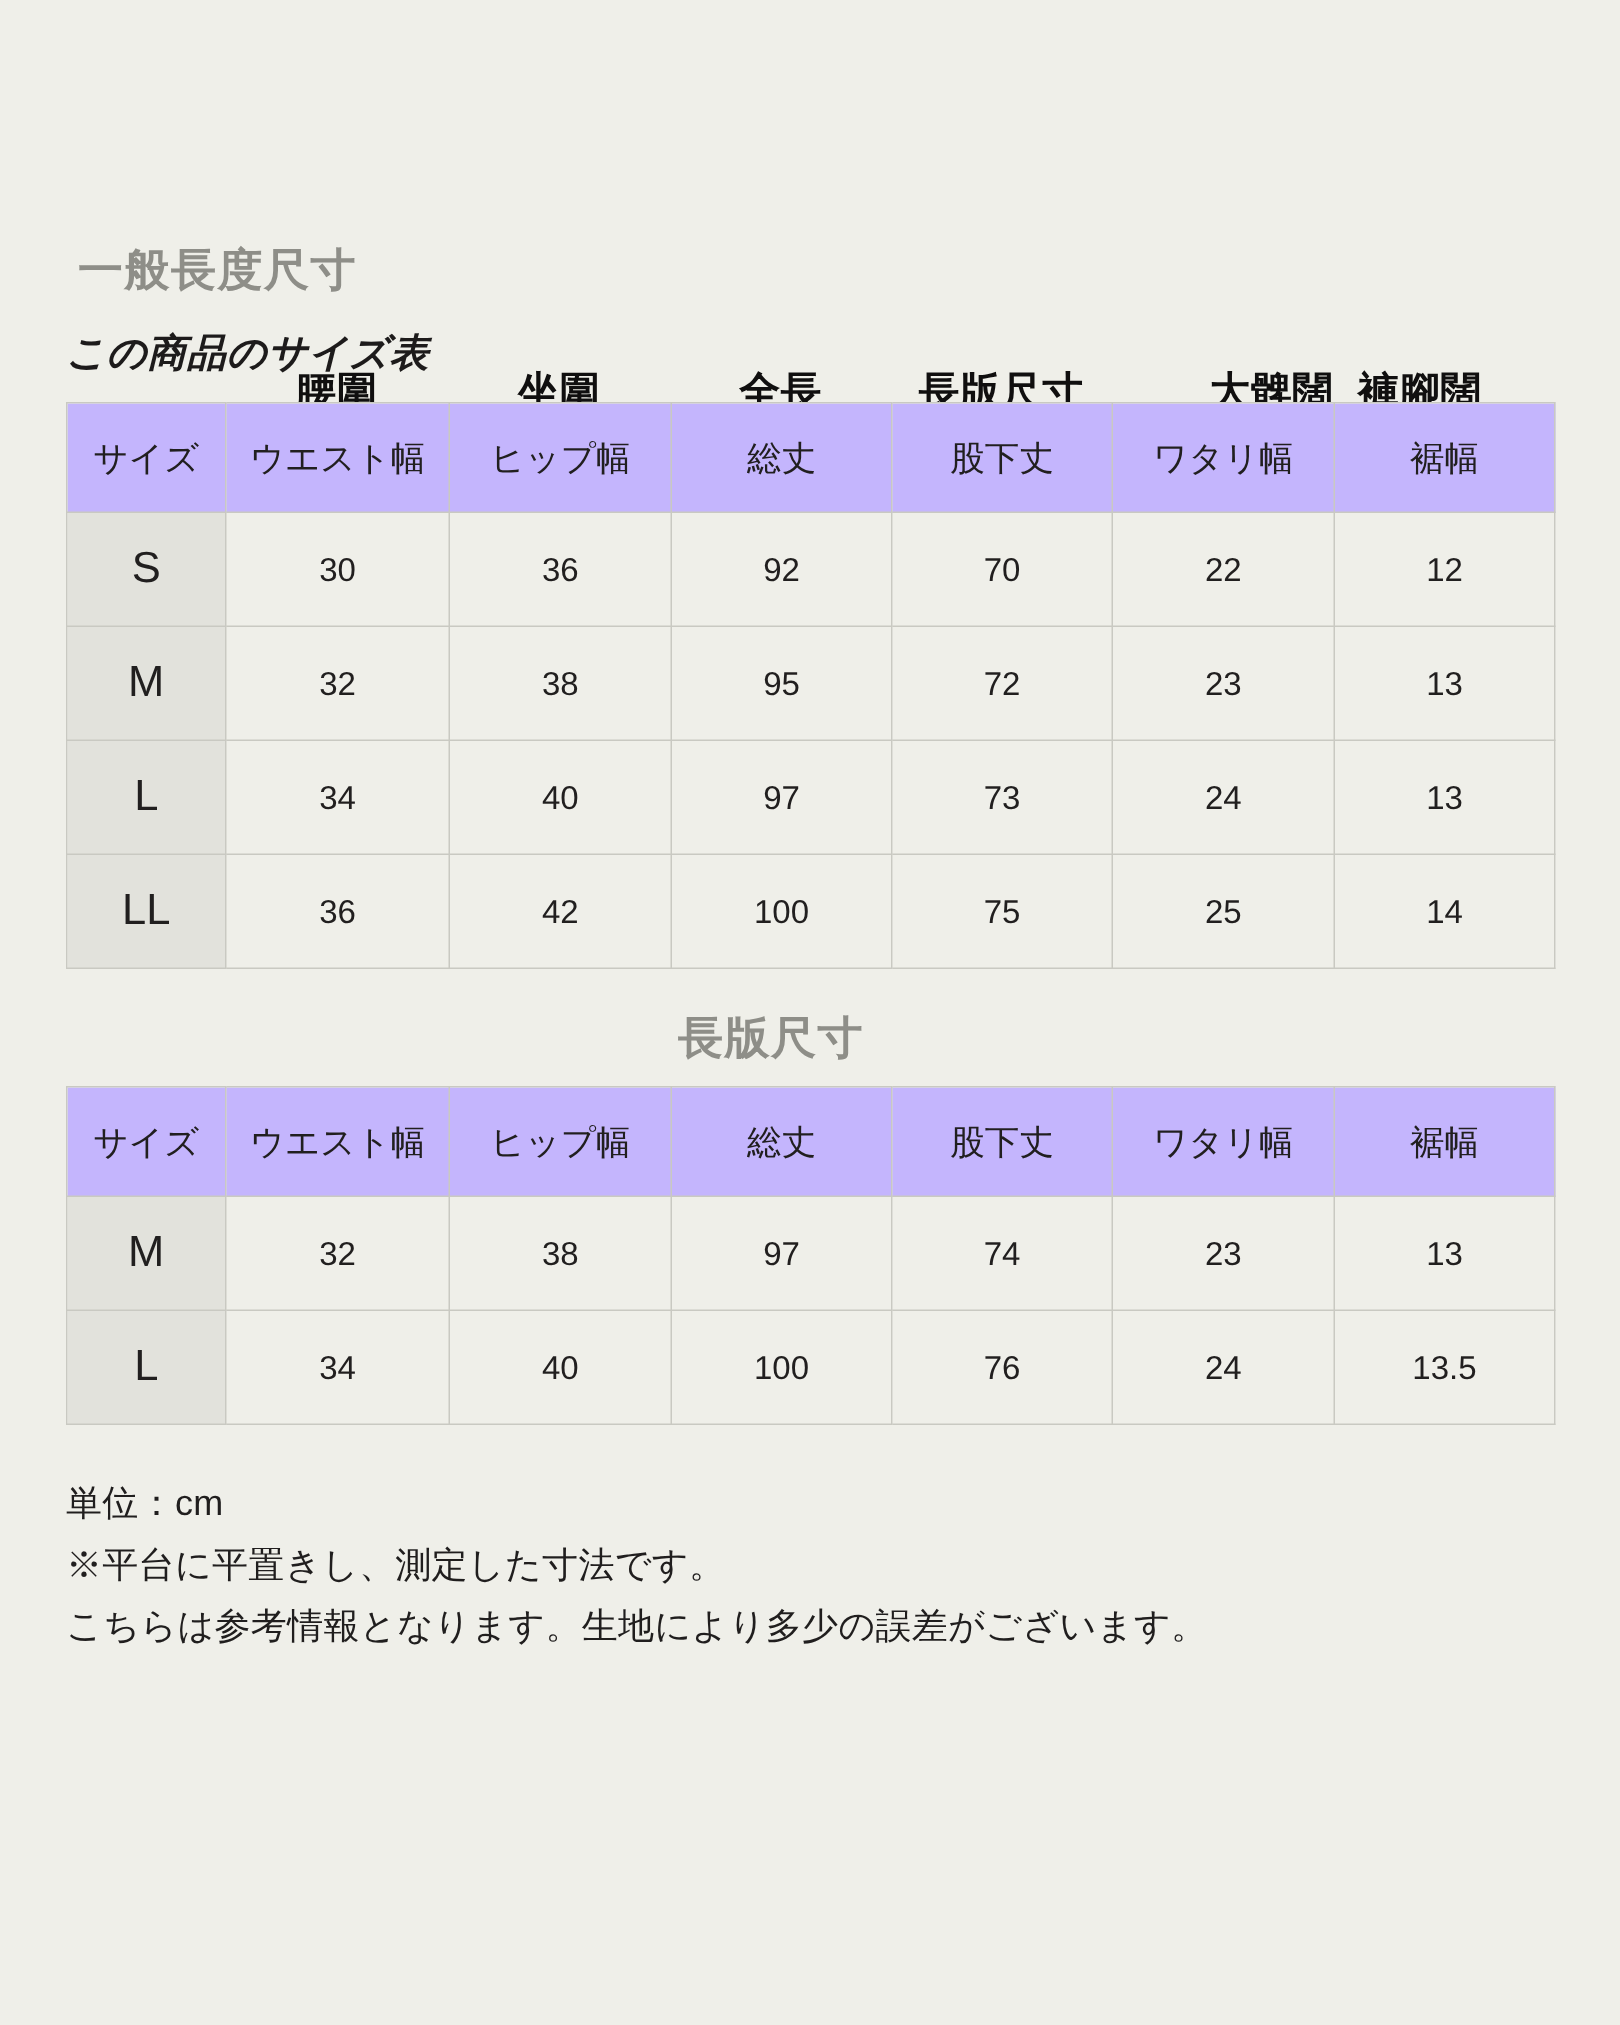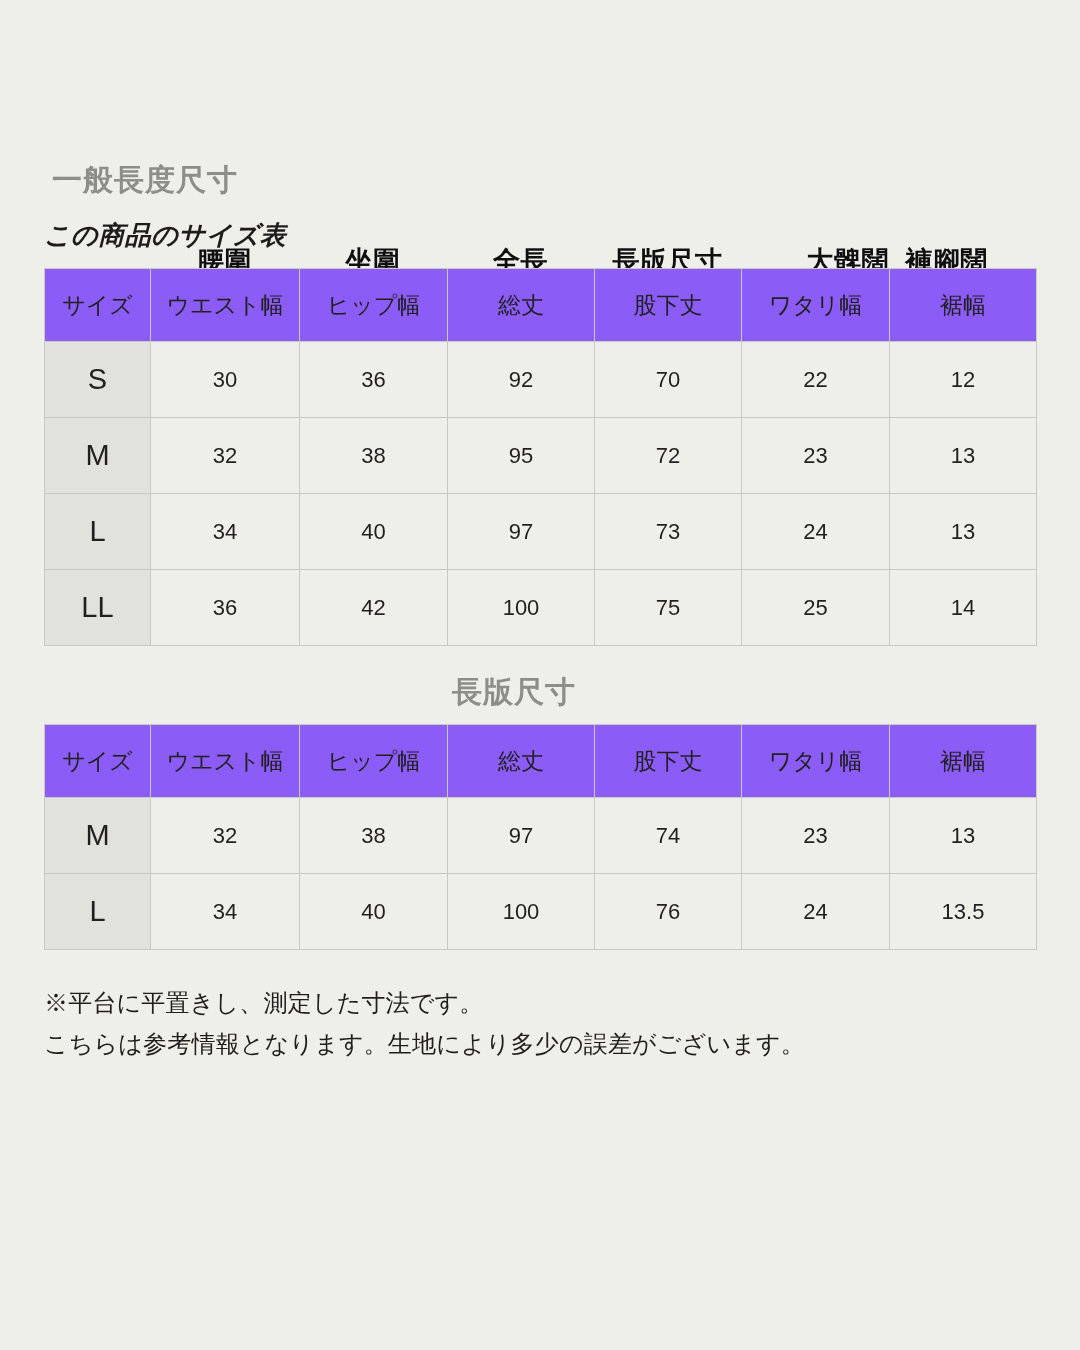--- a/index.html
+++ b/index.html
@@ -69,21 +69,21 @@
   }
   table.size-table td,
   table.size-table th {
     border: 1px solid #c9c9c2;
     text-align: center;
     vertical-align: middle;
     font-weight: normal;
     color: #211f1f;
   }
   table.size-table thead th {
-    background: #8b5cf6;
+    background: #c4b5fd;
     font-size: 23px;
     height: 72px;
     padding: 0;
   }
   table.size-table tbody td {
     background: #efefe9;
     font-size: 22px;
     height: 75px;
     padding: 0;
   }
@@ -246,17 +246,18 @@
         <td>40</td>
         <td>100</td>
         <td>76</td>
         <td>24</td>
         <td>13.5</td>
       </tr>
     </tbody>
   </table>
 
   <div class="notes">
+    <div>単位：cm</div>
     <div>※平台に平置きし、測定した寸法です。</div>
     <div>こちらは参考情報となります。生地により多少の誤差がございます。</div>
   </div>
 
 </div>
 
 </body></html>

